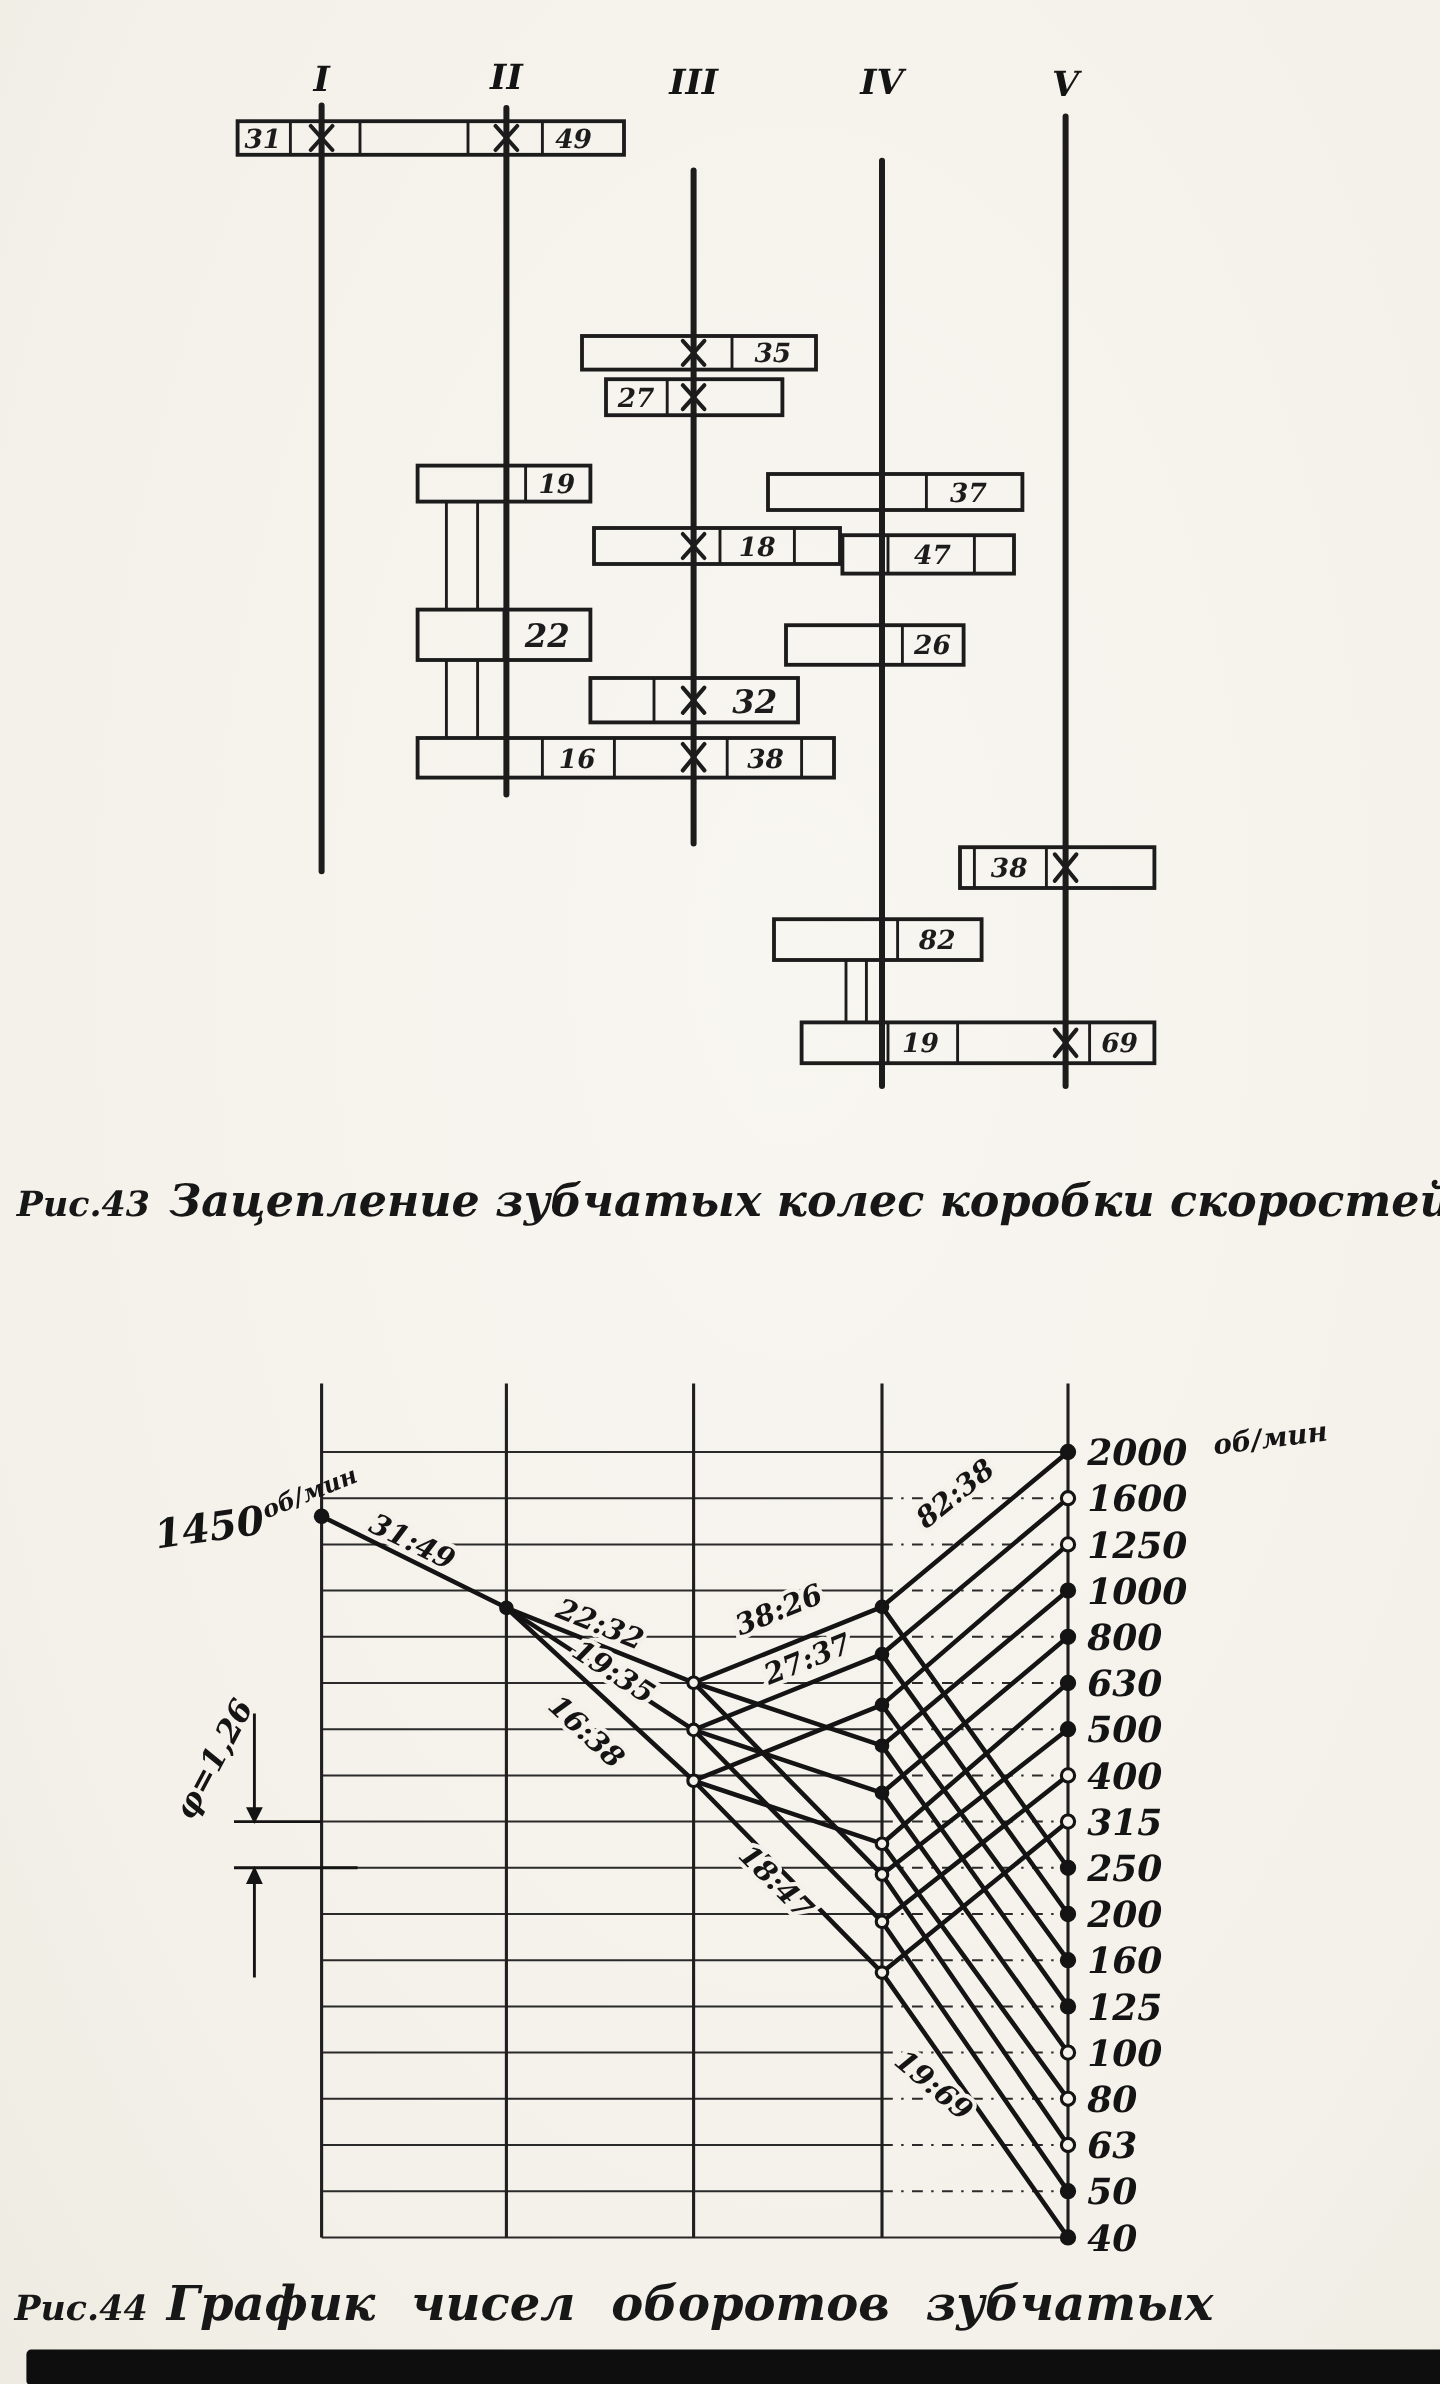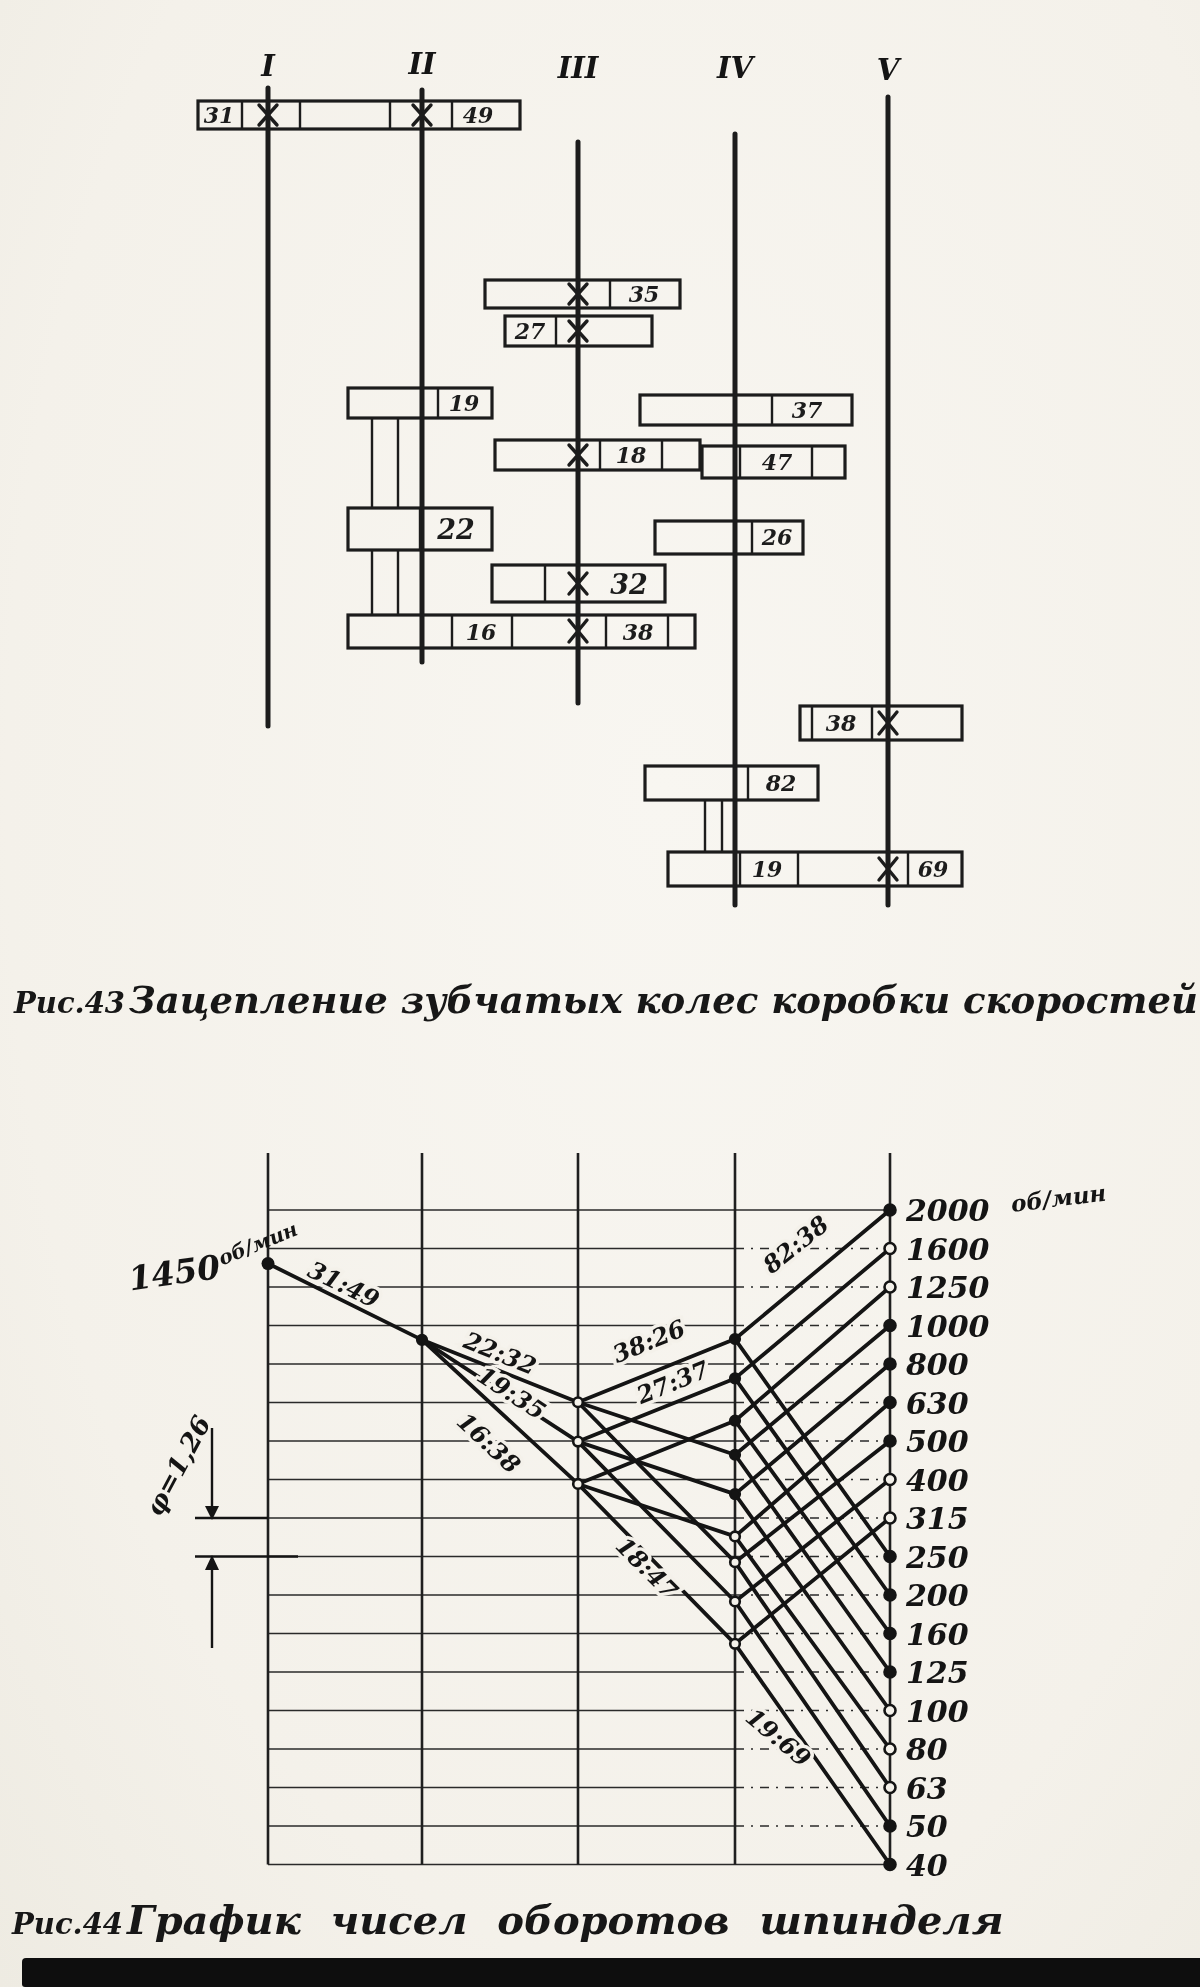--- a/index.html
+++ b/index.html
@@ -20,21 +20,21 @@
   .vline{stroke:#1f1f1f;stroke-width:2.6;fill:none;}
   .ray{stroke:#141414;stroke-width:3.8;fill:none;stroke-linecap:round;}
   .axlbl{font:italic 700 30px "DejaVu Serif", serif;fill:#141414;}
   .rlbl{font:italic 700 24px "DejaVu Serif", serif;fill:#141414;
         paint-order:stroke;stroke:#f4f1ea;stroke-width:7px;}
   .unit{font:italic 700 20px "DejaVu Serif", serif;fill:#141414;}
   .philbl{font:italic 700 26px "DejaVu Serif", serif;fill:#141414;}
   .dim{stroke:#141414;stroke-width:2.4;fill:none;}
   .dimf{fill:#141414;stroke:none;}
   .caption{position:absolute;font-style:italic;white-space:nowrap;color:#171717;}
-  .cap-prefix{font:italic 700 29px "DejaVu Serif", serif;margin-right:4px;}
+  .cap-prefix{font:italic 700 29px "DejaVu Serif", serif;margin-right:16px;}
   .cap-main{font:italic 700 37px "DejaVu Serif", serif;text-align:center;}
   #cap44 .cap-main{font-size:40px;word-spacing:16px;}
   #bottom-strip{position:absolute;left:22px;top:1958px;width:1178px;height:29px;
         background:#0e0e0e;border-radius:4px 0 0 3px;}
 </style>
 </head>
 <body>
 
 <div id="page">
 
@@ -313,17 +313,17 @@
         <text x="483" y="1449" class="rlbl" text-anchor="middle" transform="rotate(43 483 1449)">16:38</text>
         <text x="652" y="1349" class="rlbl" text-anchor="middle" transform="rotate(-22 652 1349)">38:26</text>
         <text x="676" y="1390" class="rlbl" text-anchor="middle" transform="rotate(-22 676 1390)">27:37</text>
         <text x="801" y="1251" class="rlbl" text-anchor="middle" transform="rotate(-39 801 1251)">82:38</text>
         <text x="641" y="1574" class="rlbl" text-anchor="middle" transform="rotate(45 641 1574)">18:47</text>
         <text x="773" y="1744" class="rlbl" text-anchor="middle" transform="rotate(40 773 1744)">19:69</text>
       </g>
   </svg>
 
   <div id="cap44" class="caption" style="left:12px;top:1896px;">
-    <span class="cap-prefix">Рис.44</span><span class="cap-main">График чисел оборотов шпинделя</span>
+    <span class="cap-prefix">Рис.44</span><span class="cap-main">График чисел оборотов зубчатых</span>
   </div>
 
   <div id="bottom-strip"></div>
 </div>
 
 </body></html>

